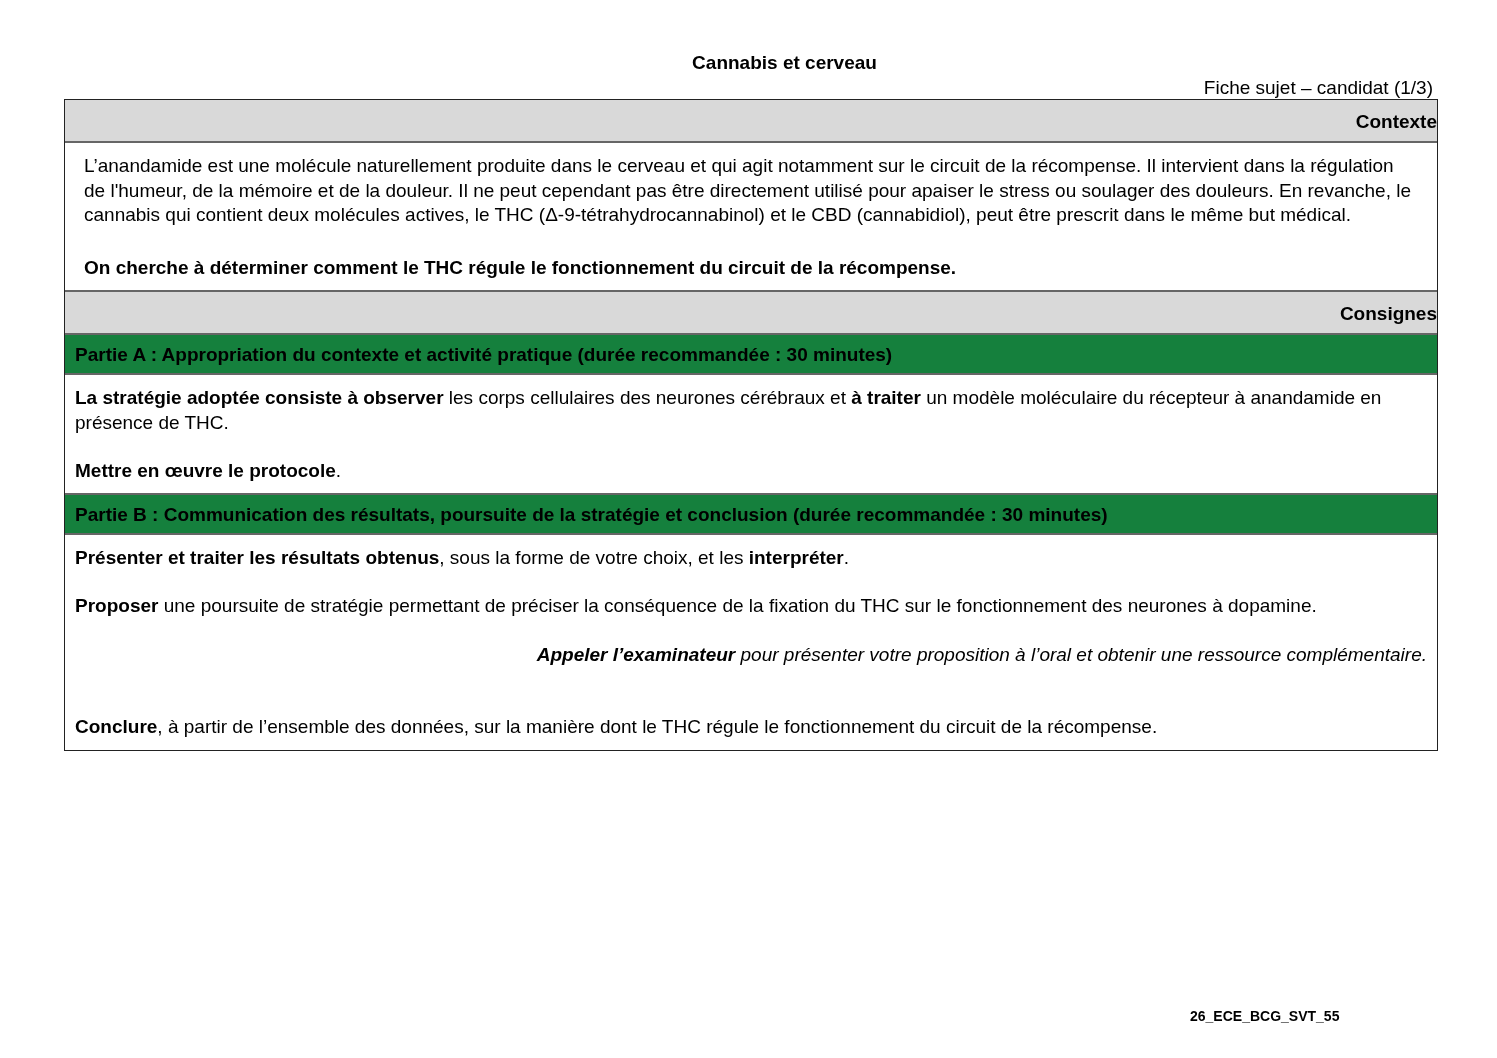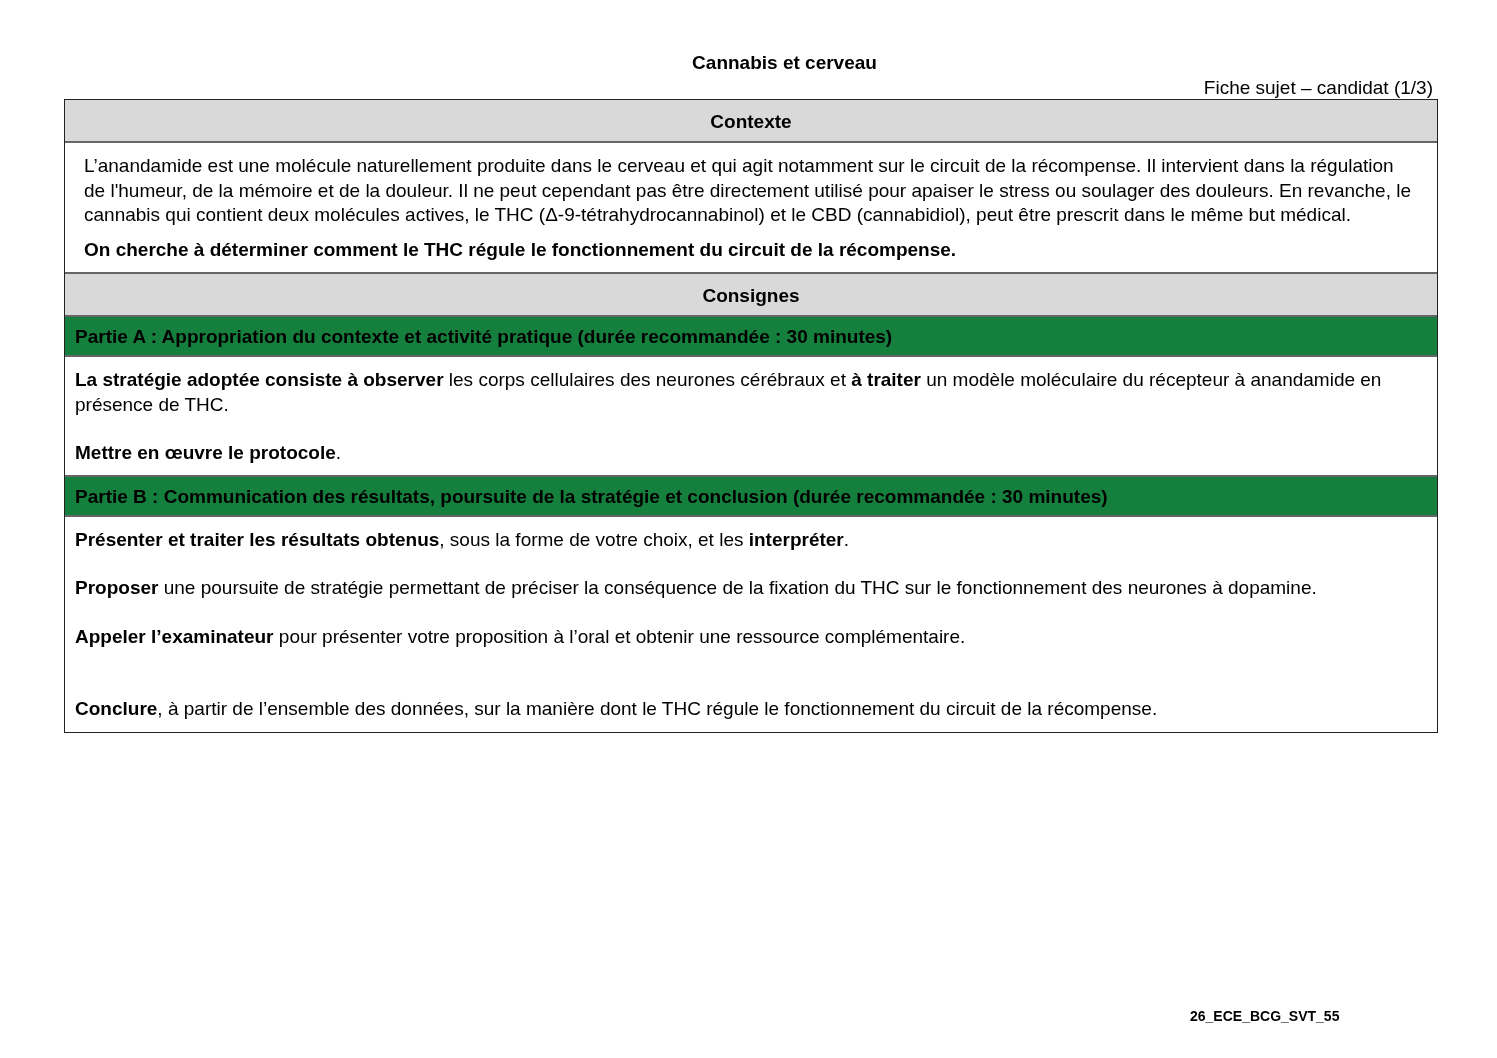--- a/index.html
+++ b/index.html
@@ -16,35 +16,35 @@
     font-size: 19px;
   }
   .sheet {
     position: absolute; left: 64px; top: 99px; width: 1374px;
     border: 1px solid #222; box-sizing: border-box;
   }
   .row { box-sizing: border-box; border-bottom: 2px solid #666; }
   .row:last-child { border-bottom: none; }
   .hdr {
     background: #d9d9d9; height: 43px; line-height: 43px;
-    text-align: center; font-weight: bold; font-size: 19px;
+    text-align: right; font-weight: bold; font-size: 19px;
   }
   .sub {
     background: #15803d; height: 40px; line-height: 40px;
     padding-left: 10px; font-weight: bold; font-size: 19px;
   }
   .body { padding: 10px 10px 8px 10px; font-size: 19px; line-height: 24.5px; }
   .ctx { padding: 11px 20px 10px 19px; }
   .ctx p { margin: 0; }
-  .ctx p.q { margin-top: 10px; font-weight: bold; }
+  .ctx p.q { margin-top: 28px; font-weight: bold; }
   .pa { padding: 11px 10px 9px 10px; }
   .pa p, .pb p { margin: 0; }
   .gap { height: 24px; }
   .gap2 { height: 48px; }
-  .center { text-align: left; }
+  .center { text-align: right; font-style: italic; }
   .pb { padding: 11px 10px 10px 10px; }
   b { font-weight: bold; }
   .footer {
     position: absolute; left: 1190px; top: 1008px;
     font-size: 14px; font-weight: bold;
   }
 </style>
 </head>
 <body>
 

